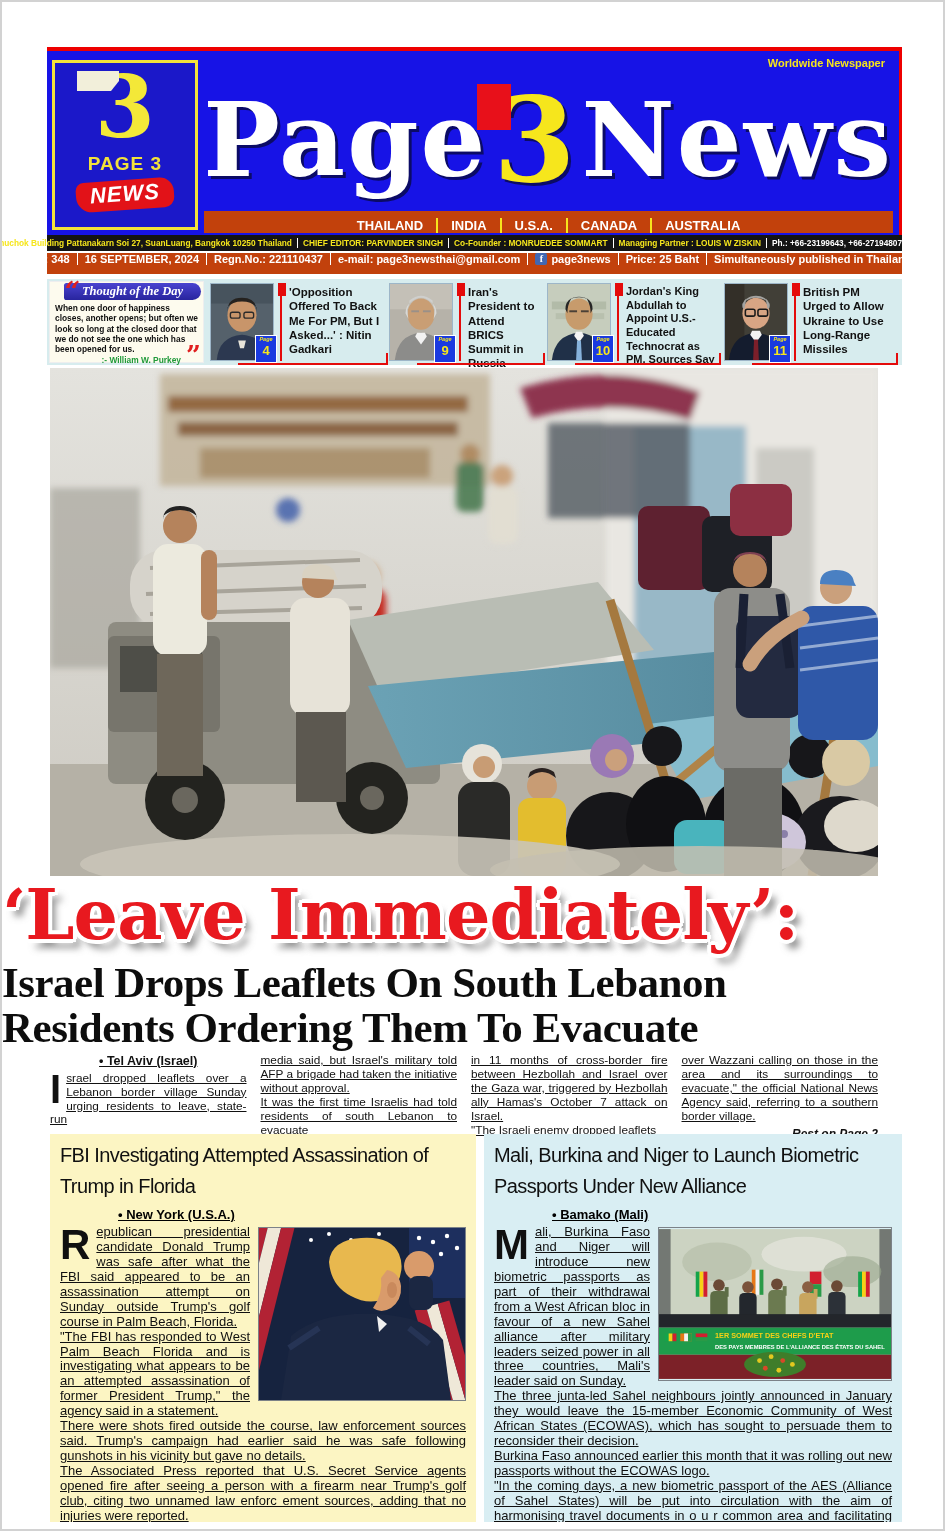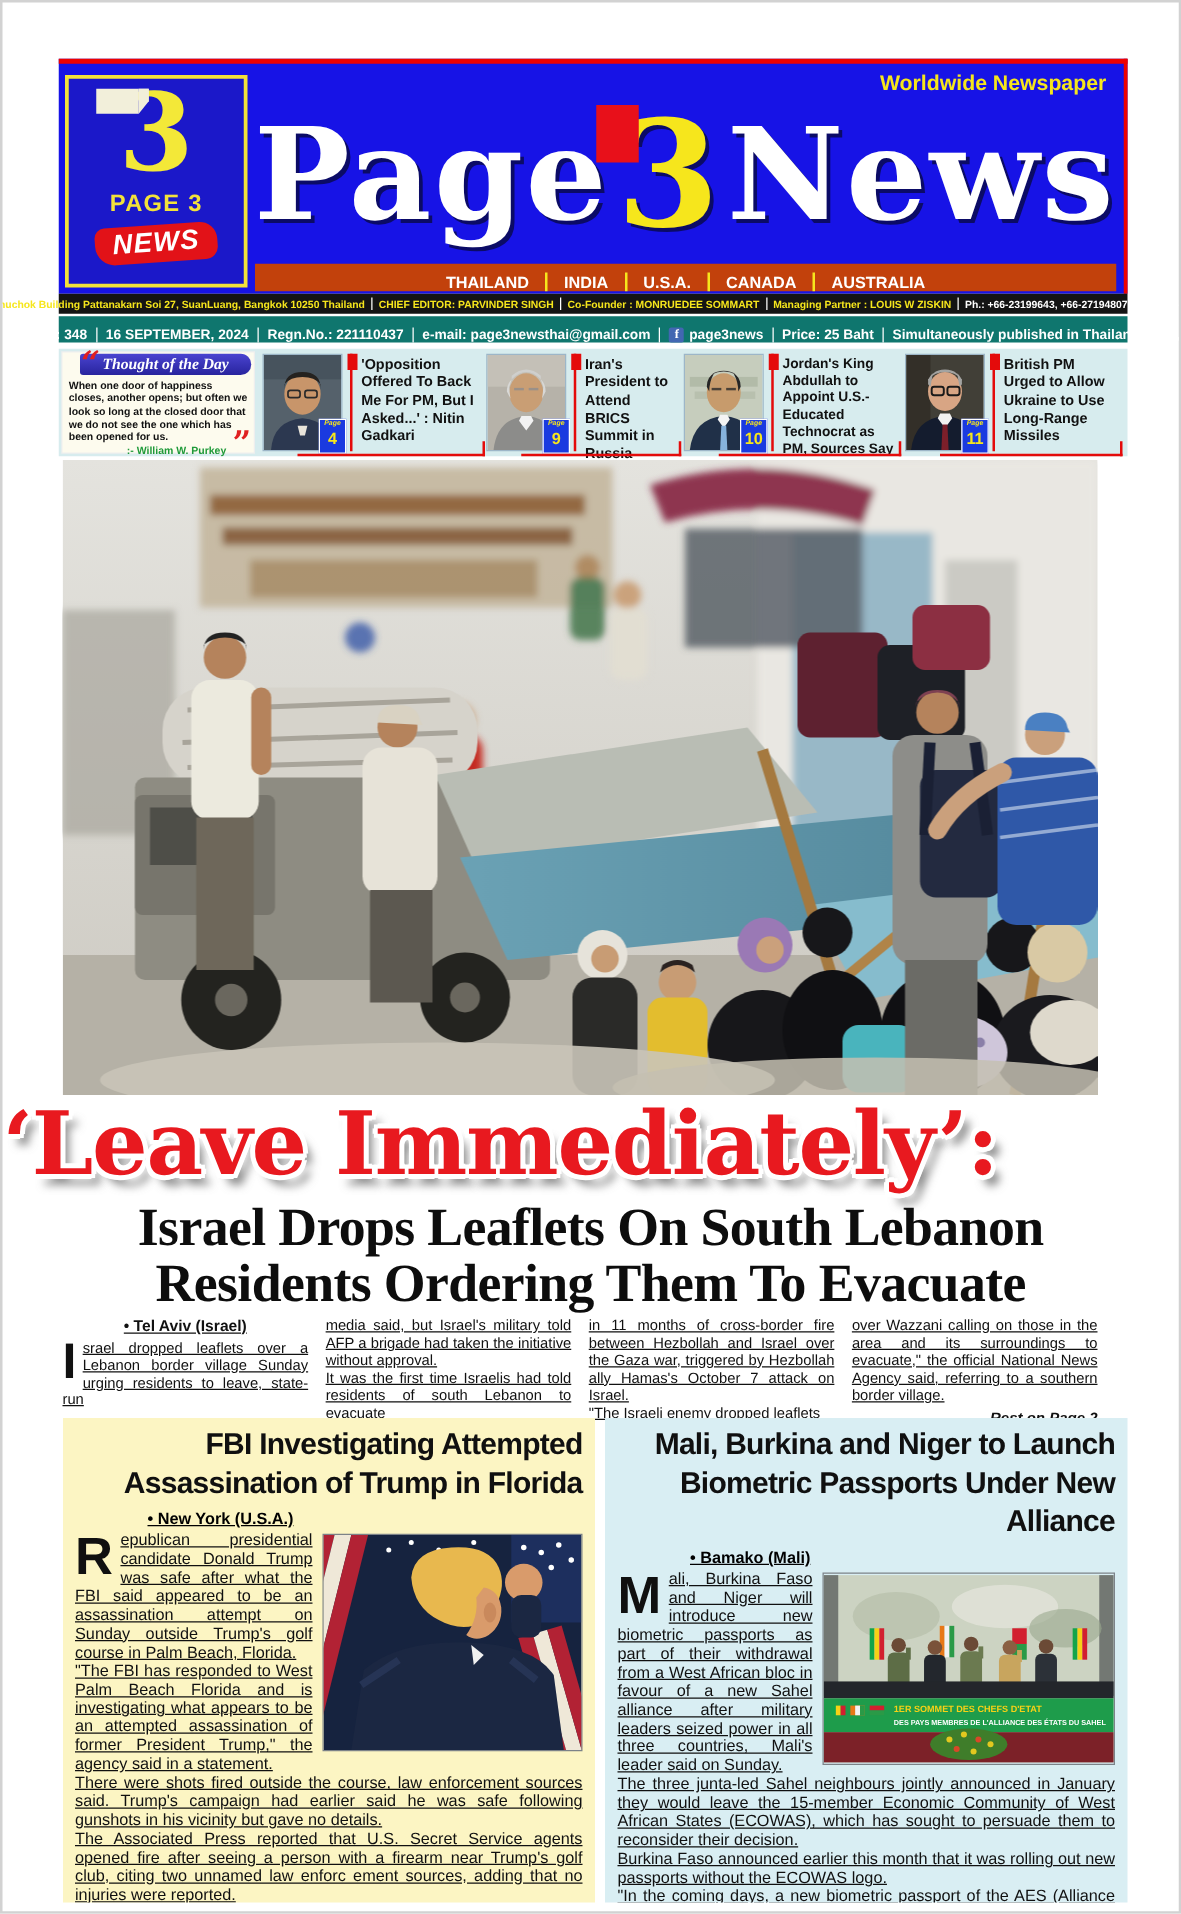--- a/index.html
+++ b/index.html
@@ -20,35 +20,35 @@
   .logo-news{display:inline-block;margin-top:5px;background:#e21218;color:#fff;
              font-style:italic;font-weight:900;font-size:22px;padding:1px 14px 3px 14px;
              border-radius:8px 14px 10px 16px;transform:rotate(-4deg);letter-spacing:1px;}
   .m-title{position:absolute;left:158px;right:8px;top:14px;height:150px;display:flex;
            align-items:center;justify-content:center;color:#fff;
            font-family:"DejaVu Serif",serif;font-weight:900;}
   .m-title .t-word{font-size:102px;line-height:100px;letter-spacing:2px;text-shadow:3px 3px 0 #0b0b66;}
   .m-title .t-three{position:relative;font-size:118px;line-height:100px;color:#f6e61c;margin:0 6px;
                     text-shadow:3px 3px 0 #0b0b66;}
   .red-sq{position:absolute;left:-16px;top:-6px;width:34px;height:46px;background:#e8101a;}
-  .tagline{position:absolute;right:14px;top:6px;color:#f6e61c;font-weight:bold;font-size:17px;}
+  .tagline{position:absolute;right:14px;top:6px;color:#f6e61c;font-weight:bold;font-size:11px;}
   .countries-bar{position:absolute;left:157px;right:6px;bottom:2px;height:22px;background:#c2410c;
                  display:flex;align-items:flex-end;justify-content:center;}
   .country{color:#fff;font-weight:bold;font-size:13px;padding:0 13px;}
   .country + .country{border-left:2px solid #f6e61c;}
 
   
   .info-bar{position:absolute;left:45px;top:233px;width:855px;height:16px;background:#141414;
             display:flex;align-items:center;justify-content:center;font-size:8.3px;font-weight:bold;
             color:#f6e61c;white-space:nowrap;}
   .info-bar .seg{padding:0 5px;}
   .info-bar .seg + .seg{border-left:1px solid #fff;}
   .info-bar .white{color:#fff;}
-  .date-bar{position:absolute;left:45px;top:251px;width:855px;height:21px;background:#0f766e;
-            display:flex;align-items:flex-end;justify-content:center;font-size:11px;font-weight:bold;
+  .date-bar{position:absolute;left:45px;top:251px;width:855px;height:21px;background:#c2410c;
+            display:flex;align-items:flex-start;justify-content:center;font-size:11px;font-weight:bold;
             color:#fff;white-space:nowrap;}
   .date-bar .seg{padding:0 7px;display:flex;align-items:center;gap:4px;}
   .date-bar .seg + .seg{border-left:1.5px solid #fff;}
   .fb-ic{display:inline-block;width:12px;height:12px;background:#4267b2;color:#fff;border-radius:2px;
          font-family:"Liberation Serif",serif;font-weight:bold;font-size:10px;line-height:12px;text-align:center;}
 
   
   .teaser-strip{position:absolute;left:45px;top:277px;width:855px;height:86px;background:#d7ecee;}
   .thought-box{position:absolute;left:3px;top:3px;width:153px;height:80px;background:#fdfbee;
                box-shadow:0 0 0 1px #eee;}
@@ -79,38 +79,38 @@
   .lead-photo{position:absolute;left:48px;top:366px;width:828px;height:508px;overflow:hidden;}
   .lead-photo svg{display:block;width:100%;height:100%;}
 
   
   .headline-red{position:absolute;left:0;top:870px;width:100%;
                 font-family:"DejaVu Serif",serif;font-weight:900;font-size:70px;line-height:86px;
                 color:#e8191f;letter-spacing:-1px;
                 text-shadow:-3px -3px 0 #fff,3px -3px 0 #fff,-3px 3px 0 #fff,3px 3px 0 #fff,
                             -4px 0 0 #fff,4px 0 0 #fff,0 -4px 0 #fff,0 4px 0 #fff,
                             7px 9px 7px rgba(110,110,110,.75);}
-  .headline-sub{position:absolute;left:0;top:958px;width:100%;text-align:center;
+  .headline-sub{position:absolute;left:0;top:958px;width:100%;
                 font-family:"Liberation Serif",serif;font-weight:900;font-size:43px;line-height:45px;
                 color:#0d0d0d;letter-spacing:-0.5px;}
 
   
   .lead-cols{position:absolute;left:48px;top:1052px;width:828px;height:78px;display:flex;gap:14px;}
   .lead-col{flex:1;font-size:11.8px;line-height:1.18;text-align:justify;color:#111;}
   .lead-byline{text-align:center;font-weight:bold;text-decoration:underline;font-size:12.5px;margin-bottom:3px;}
   .dropcap{float:left;font-weight:900;font-size:40px;line-height:33px;margin:1px 5px 0 0;font-family:"Liberation Sans",sans-serif;}
   .preline{white-space:pre-line;text-decoration:underline;}
   .rest-on{font-style:italic;font-weight:bold;font-size:12px;text-align:right;margin-top:3px;
            font-family:"Liberation Sans",sans-serif;}
 
   
   .article{position:absolute;top:1132px;height:388px;box-sizing:border-box;padding:6px 10px;overflow:hidden;}
   .fbi{left:48px;width:426px;background:#fcf5c3;}
   .mali{left:482px;width:418px;background:#d9eef3;}
-  .a-head{font-weight:700;font-size:24px;line-height:31px;text-align:right;color:#101010;letter-spacing:-0.6px;}
+  .a-head{font-weight:400;font-size:20px;line-height:31px;text-align:left;color:#101010;letter-spacing:-0.6px;}
   .a-byline{font-weight:bold;text-decoration:underline;font-size:13px;margin:5px 0 3px 58px;}
   .a-body{font-size:13px;line-height:1.15;text-align:justify;color:#101010;}
   .a-body .ph{float:right;margin:2px 0 4px 8px;border:1px solid #7c8288;}
   .a-body .ph svg{display:block;}
   .a-drop{float:left;font-weight:900;font-size:42px;line-height:35px;margin:2px 6px 0 0;}
 </style>
 </head>
 <body>
 
 <div class="page">

